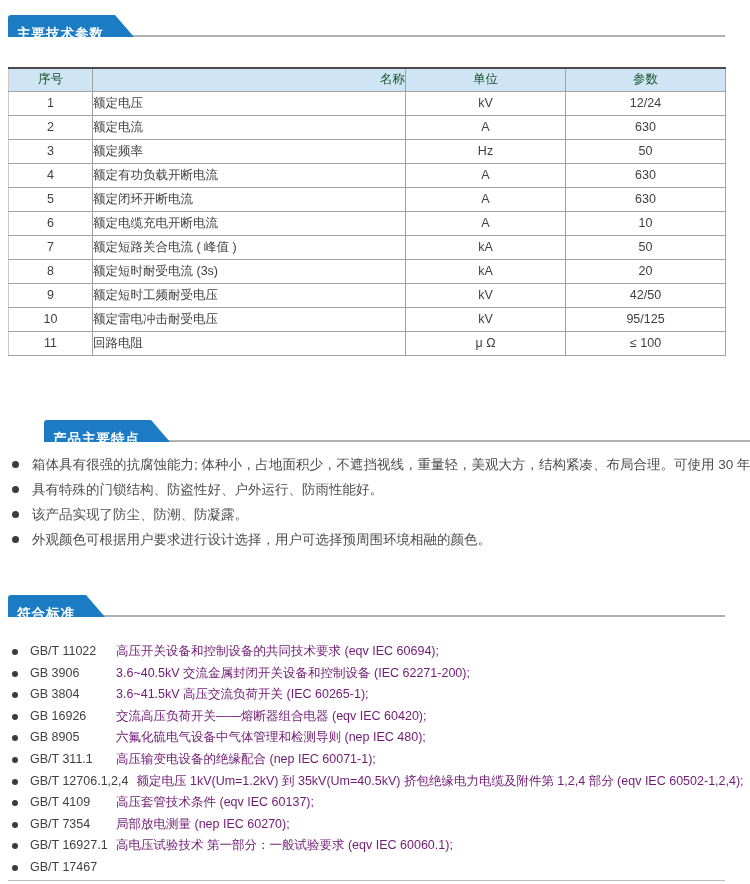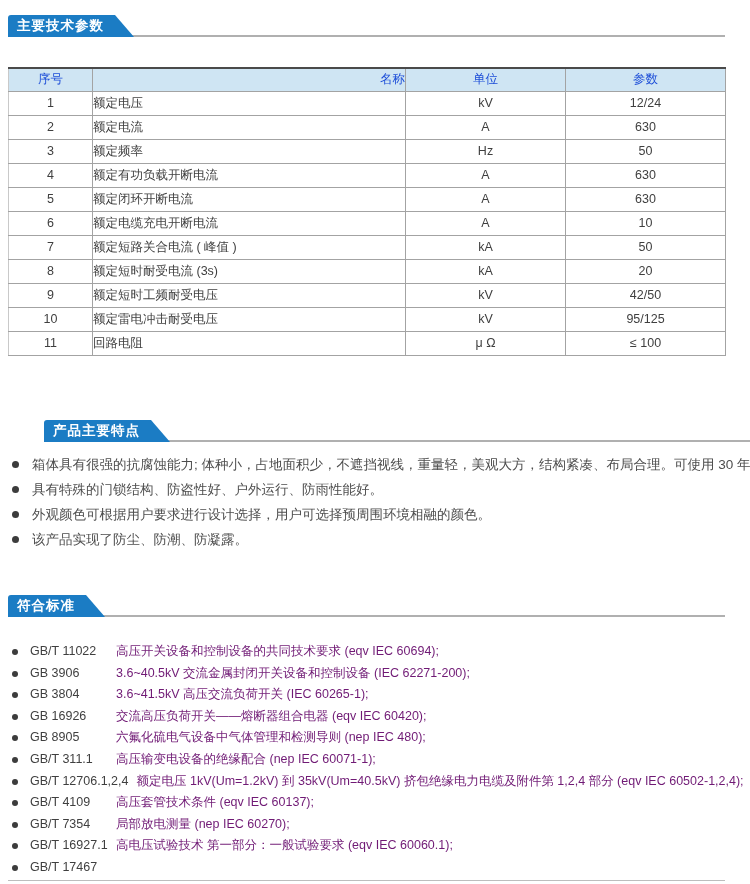--- a/index.html
+++ b/index.html
@@ -9,21 +9,21 @@
   .page { position:relative; width:750px; height:884px; background:#fff; }
 
   
   .sec-head { position:absolute; left:8px; width:717px; height:22px; }
   .sec-head .rule { position:absolute; left:0; right:0; bottom:0; height:2px; background:#b0b0b0; }
   .sec-head .banner {
     position:absolute; left:0; bottom:0;
     background:#1b7cc4; color:#fff;
     font-size:13.5px; font-weight:700; letter-spacing:1px;
     line-height:22px; height:22px;
-    padding:0 30px 0 9px;
+    padding:8px 30px 0 9px;
     clip-path: polygon(0 0, calc(100% - 19px) 0, 100% 100%, 0 100%);
     border-top-left-radius:3px;
   }
 
   
   table.params {
     position:absolute; top:67px; left:8px; width:717px;
     border-collapse:collapse; table-layout:fixed;
     border-top:2px solid #4a4a4a;
     border-bottom:1px solid #a3a3a3;
@@ -31,21 +31,21 @@
     border-right:1px solid #a3a3a3;
     font-size:12.5px;
   }
   table.params col.c-no   { width:84px; }
   table.params col.c-name { width:313px; }
   table.params col.c-unit { width:160px; }
   table.params col.c-val  { width:160px; }
   table.params th {
     background:#cfe5f3; font-weight:400; height:23px;
     border-right:1px solid #a3a3a3; border-bottom:1px solid #a3a3a3;
-    text-align:center; color:#1d4ed8;
+    text-align:center; color:#14532d;
   }
   table.params th.h-name { text-align:right; padding-left:18px; }
   table.params th:last-child, table.params td:last-child { border-right:none; }
   table.params td {
     height:24px; text-align:center;
     border-right:1px solid #a3a3a3; border-bottom:1px solid #a3a3a3;
     color:#3f3f3f;
   }
   table.params td.t-name { text-align:left; }
   table.params tr:last-child td { border-bottom:none; }
@@ -185,25 +185,25 @@
     <li>
       <span class="dot"></span>
       <span>箱体具有很强的抗腐蚀能力; 体种小，占地面积少，不遮挡视线，重量轻，美观大方，结构紧凑、布局合理。可使用 30 年以上。</span>
     </li>
     <li>
       <span class="dot"></span>
       <span>具有特殊的门锁结构、防盗性好、户外运行、防雨性能好。</span>
     </li>
     <li>
       <span class="dot"></span>
+      <span>该产品实现了防尘、防潮、防凝露。</span>
+    </li>
+    <li>
+      <span class="dot"></span>
       <span>外观颜色可根据用户要求进行设计选择，用户可选择预周围环境相融的颜色。</span>
-    </li>
-    <li>
-      <span class="dot"></span>
-      <span>该产品实现了防尘、防潮、防凝露。</span>
     </li>
   </ul>
 
   <div class="sec-head" style="top:595px;">
     <div class="rule"></div>
     <div class="banner">
       <span>符合标准</span>
     </div>
   </div>
 

